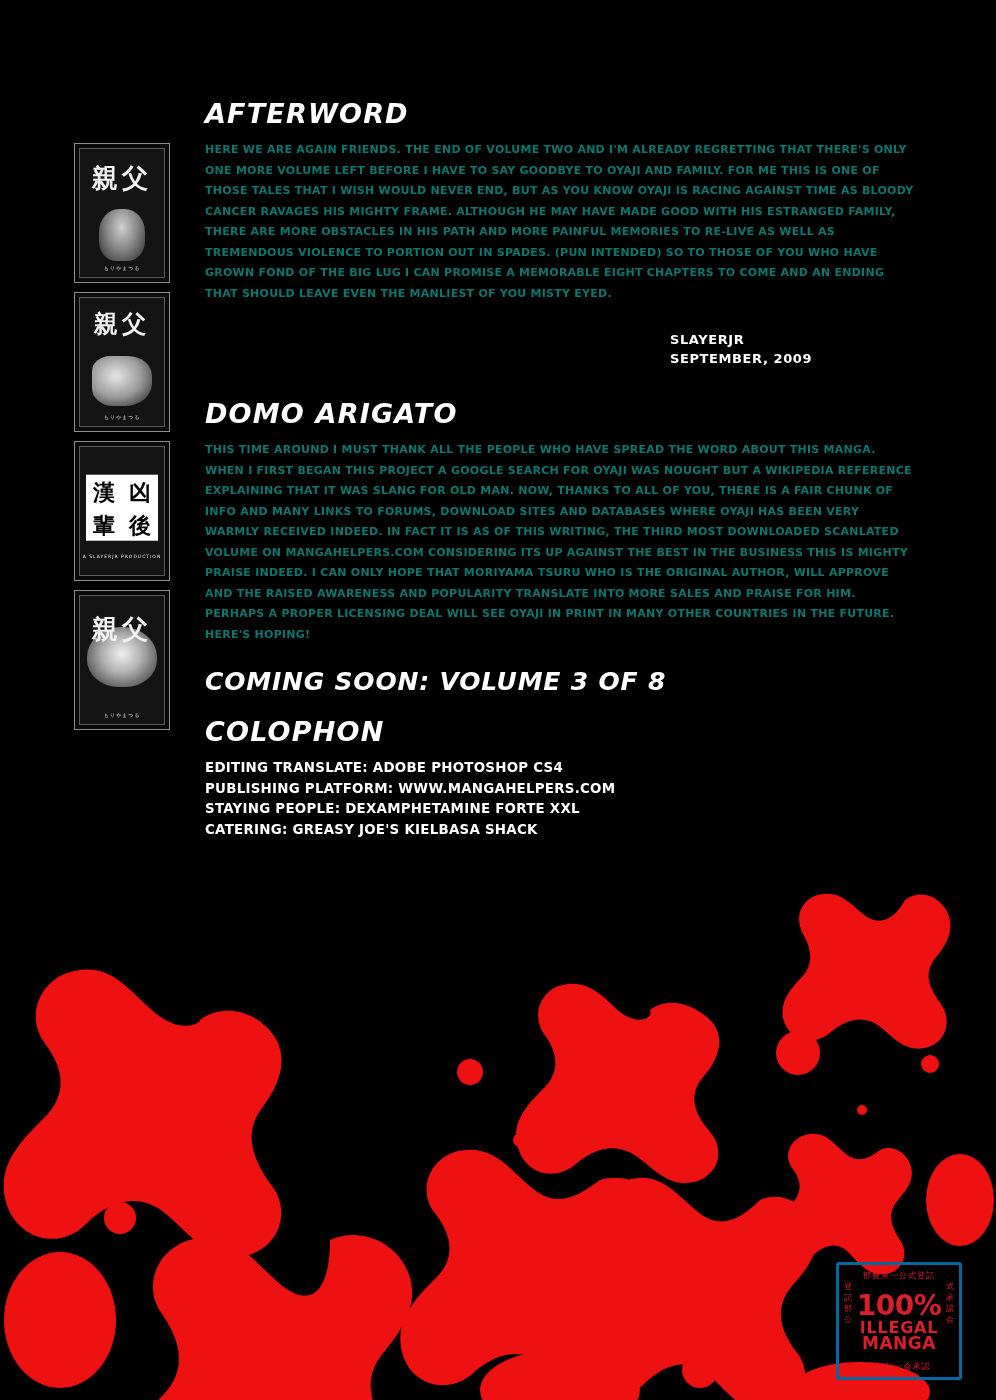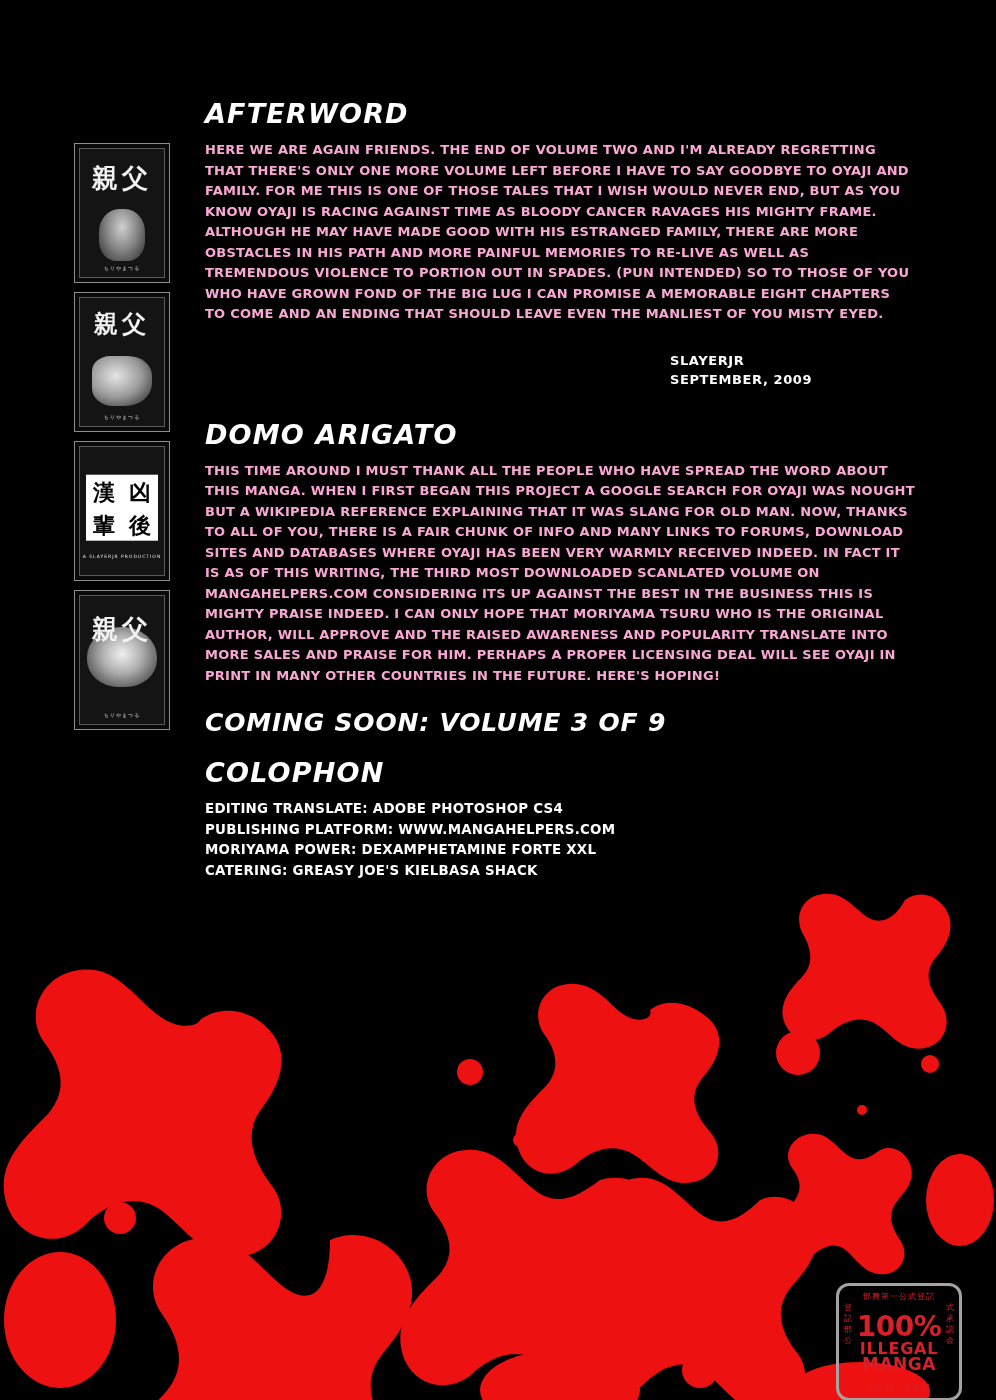--- a/index.html
+++ b/index.html
@@ -141,25 +141,25 @@
     font-family: "DejaVu Sans", sans-serif;
     font-weight: bold;
     font-style: italic;
     font-size: 25px;
     letter-spacing: 0.8px;
     margin: 0 0 20px 0;
   }
   p.body-text {
     font-family: "DejaVu Sans", sans-serif;
     font-weight: bold;
-    font-size: 13px;
+    font-size: 11px;
     line-height: 20.5px;
     letter-spacing: 0.25px;
     margin: 0;
-    color: #f9a8d4;
+    color: #0f766e;
   }
   .signature {
     margin-top: 26px;
     text-align: left;
     padding-left: 465px;
     font-family: "DejaVu Sans", sans-serif;
     font-weight: bold;
     font-size: 13px;
     line-height: 19px;
     letter-spacing: 0.6px;
@@ -174,26 +174,25 @@
     letter-spacing: 0.25px;
   }
 
   
   #stamp {
     position: absolute;
     left: 836px;
     top: 1262px;
     width: 126px;
     height: 118px;
-    border: 3px solid #a3a3a3;
-    border-radius: 13px;
+    border: 3px solid #0369a1;
+    border-radius: 3px;
     color: #d8202a;
     font-family: "DejaVu Sans", sans-serif;
     overflow: hidden;
-    margin-top: 21px;
   }
   #stamp .stamp-top, #stamp .stamp-bottom {
     position: absolute;
     left: 0; width: 100%;
     text-align: center;
     font-size: 8px;
     letter-spacing: 1px;
     font-family: "DejaVu Serif", serif;
   }
   #stamp .stamp-top { top: 5px; }
@@ -313,27 +312,27 @@
     <div>SEPTEMBER, 2009</div>
   </div>
 
   <div class="gap-1"></div>
 
   <h1 class="section-title">DOMO ARIGATO</h1>
   <p class="body-text">THIS TIME AROUND I MUST THANK ALL THE PEOPLE WHO HAVE SPREAD THE WORD ABOUT THIS MANGA. WHEN I FIRST BEGAN THIS PROJECT A GOOGLE SEARCH FOR OYAJI WAS NOUGHT BUT A WIKIPEDIA REFERENCE EXPLAINING THAT IT WAS SLANG FOR OLD MAN. NOW, THANKS TO ALL OF YOU, THERE IS A FAIR CHUNK OF INFO AND MANY LINKS TO FORUMS, DOWNLOAD SITES AND DATABASES WHERE OYAJI HAS BEEN VERY WARMLY RECEIVED INDEED. IN FACT IT IS AS OF THIS WRITING, THE THIRD MOST DOWNLOADED SCANLATED VOLUME ON MANGAHELPERS.COM CONSIDERING ITS UP AGAINST THE BEST IN THE BUSINESS THIS IS MIGHTY PRAISE INDEED. I CAN ONLY HOPE THAT MORIYAMA TSURU WHO IS THE ORIGINAL AUTHOR, WILL APPROVE AND THE RAISED AWARENESS AND POPULARITY TRANSLATE INTO MORE SALES AND PRAISE FOR HIM. PERHAPS A PROPER LICENSING DEAL WILL SEE OYAJI IN PRINT IN MANY OTHER COUNTRIES IN THE FUTURE. HERE'S HOPING!</p>
 
   <div class="gap-2"></div>
 
-  <h1 class="coming-soon">COMING SOON: VOLUME 3 OF 9</h1>
+  <h1 class="coming-soon">COMING SOON: VOLUME 3 OF 8</h1>
 
   <h1 class="section-title">COLOPHON</h1>
   <div class="colophon-list">
     <div>EDITING TRANSLATE: ADOBE PHOTOSHOP CS4</div>
     <div>PUBLISHING PLATFORM: WWW.MANGAHELPERS.COM</div>
-    <div>MORIYAMA POWER: DEXAMPHETAMINE FORTE XXL</div>
+    <div>STAYING PEOPLE: DEXAMPHETAMINE FORTE XXL</div>
     <div>CATERING: GREASY JOE'S KIELBASA SHACK</div>
   </div>
 
 </div>
 
 <div id="stamp">
   <div class="stamp-top">部費第一公式登記</div>
   <div class="stamp-left">登記部公</div>
   <div class="stamp-right">式承認会</div>
   <div class="stamp-pct">100%</div>

